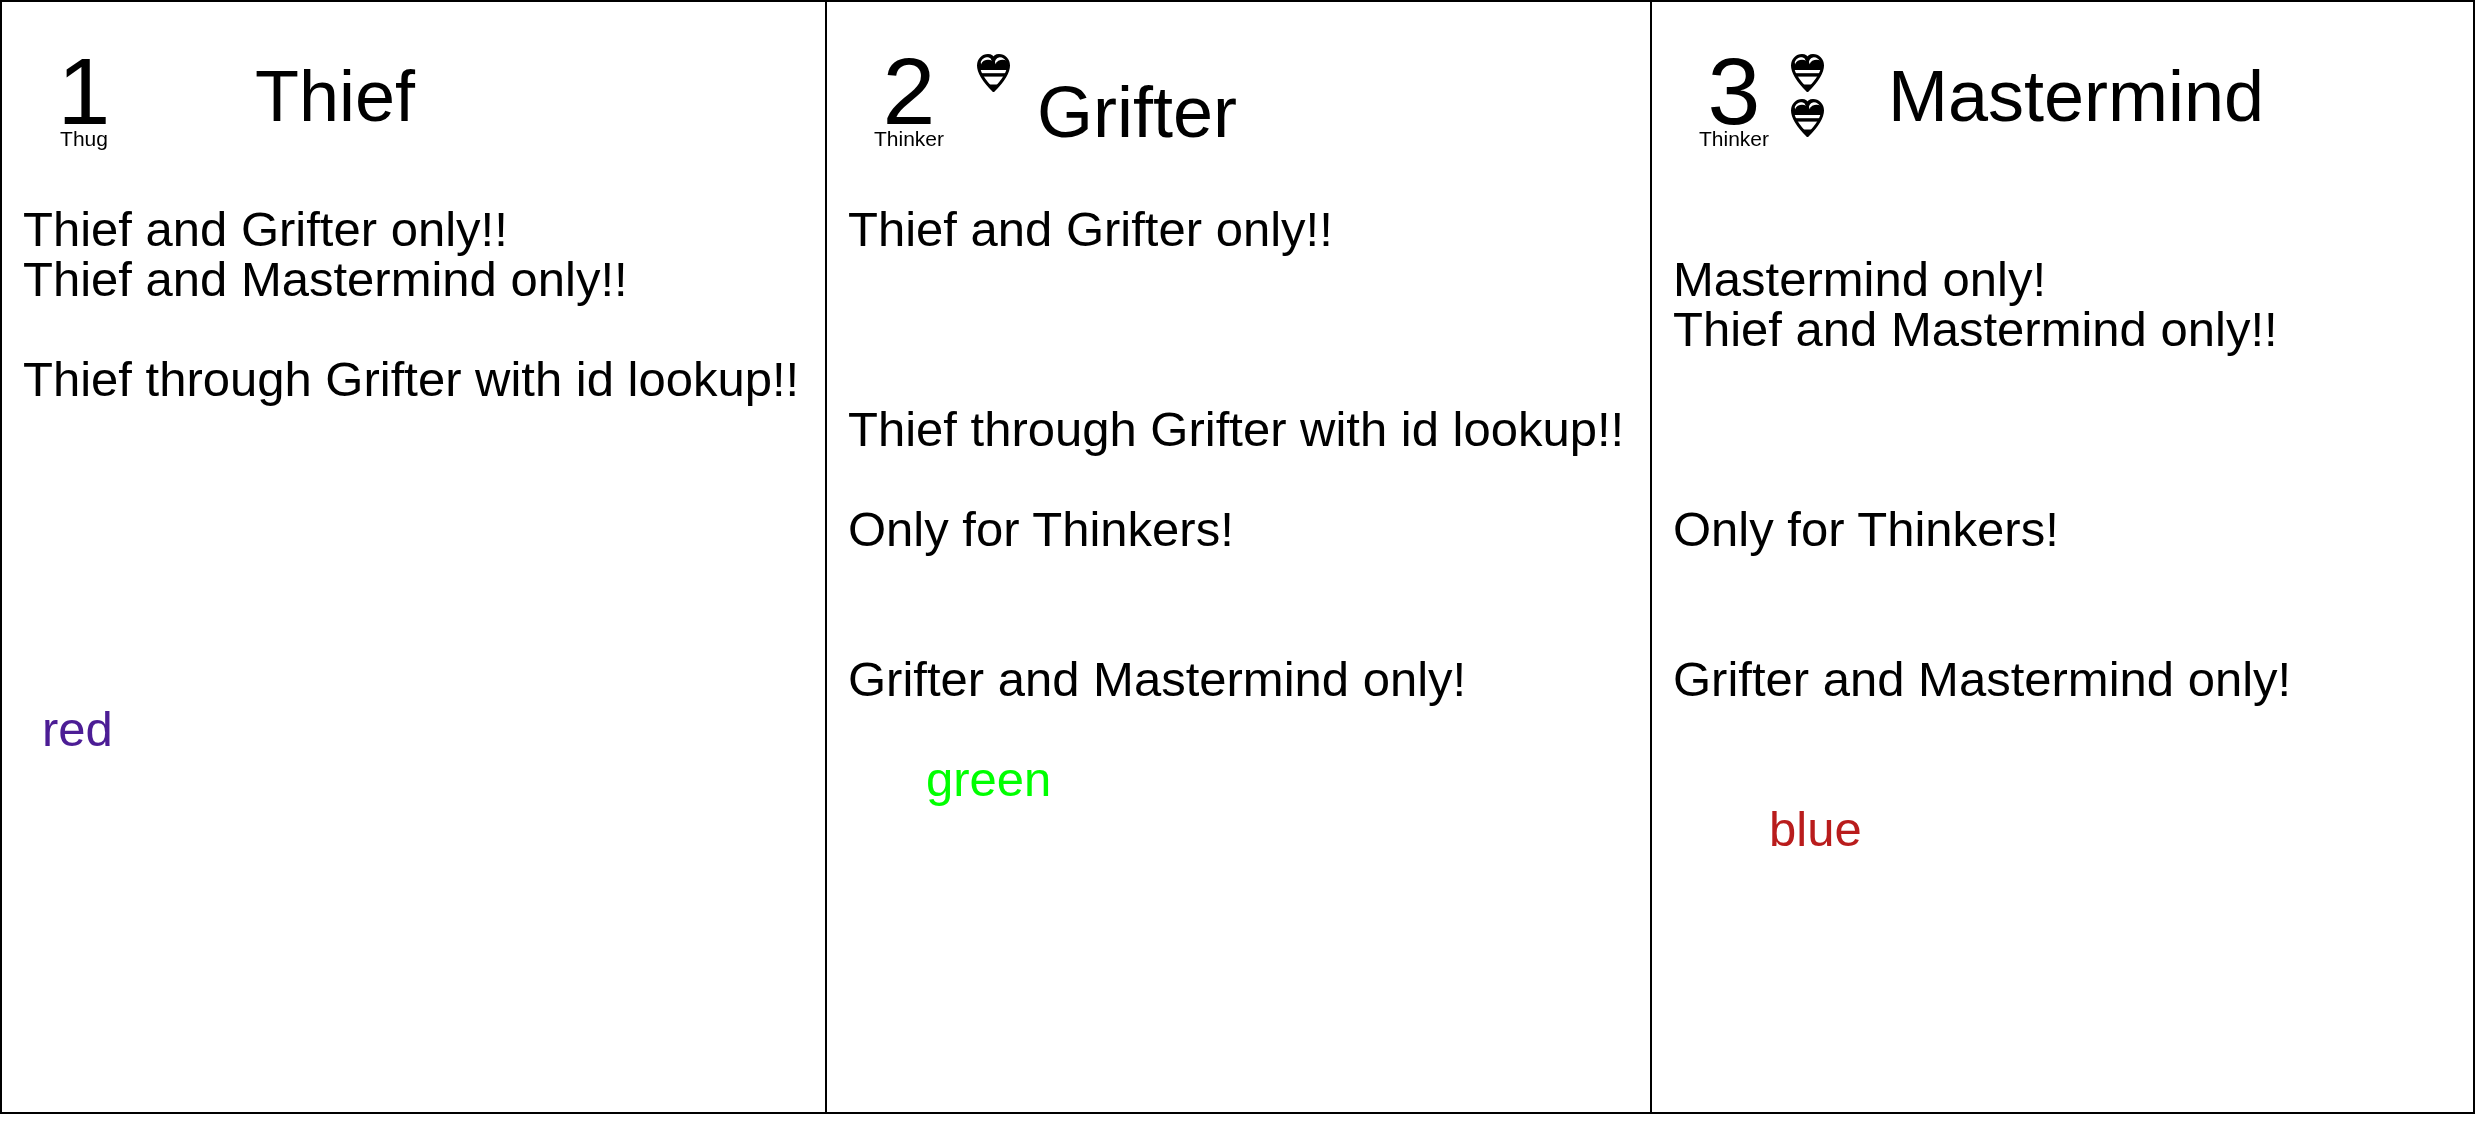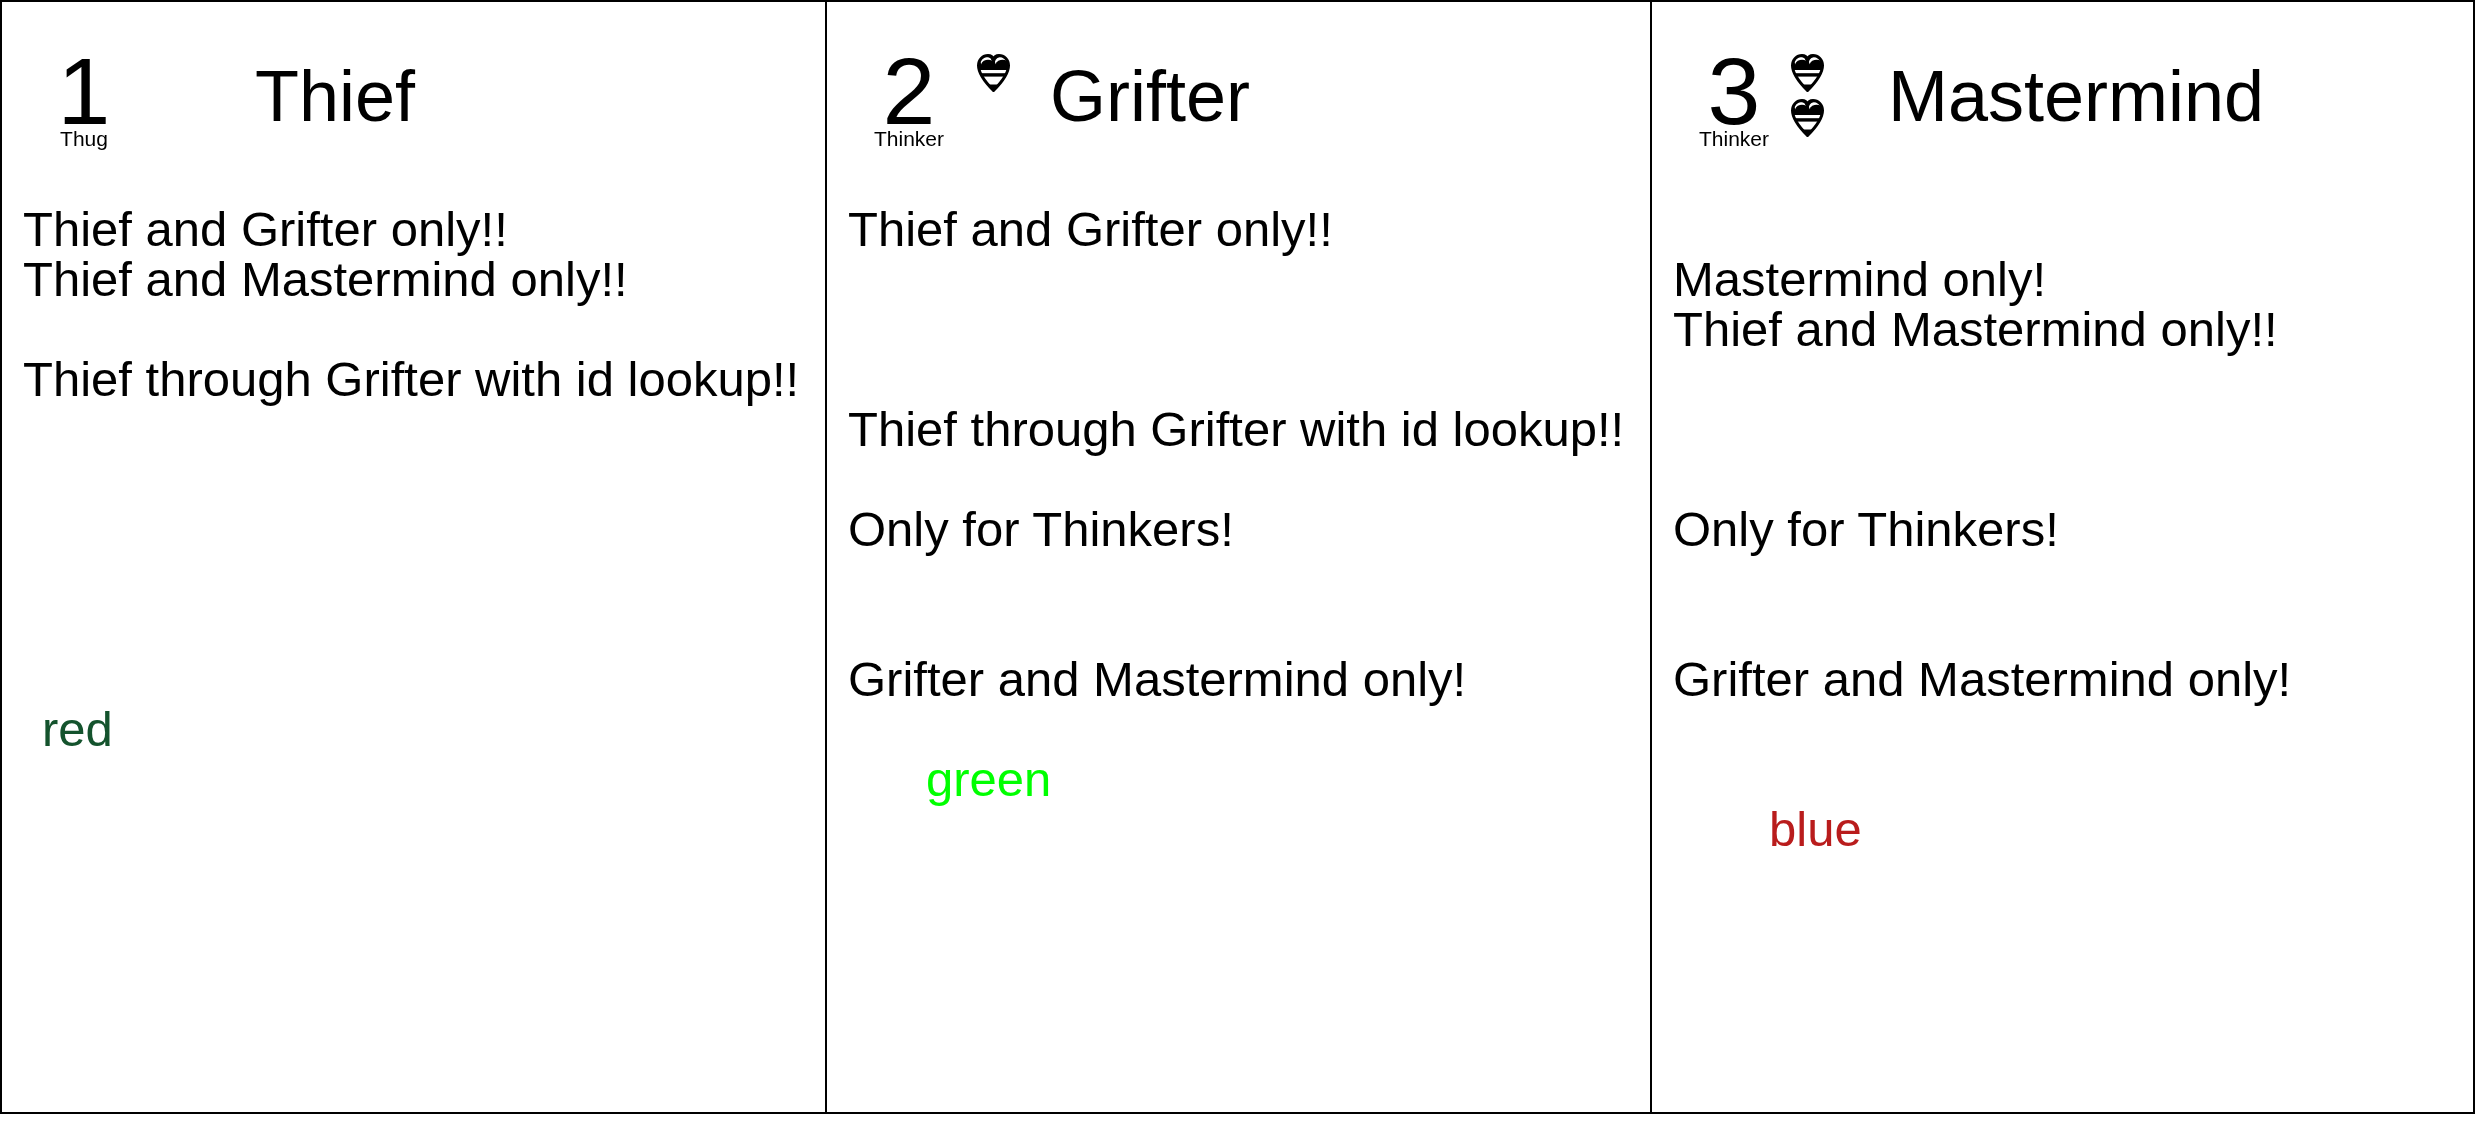--- a/index.html
+++ b/index.html
@@ -35,21 +35,21 @@
   }
   .card:nth-child(2) .hearts{ left:150px; }
   .card:nth-child(3) .hearts{ left:139px; }
   .heart-icon{ width:33px; height:38px; display:block; }
 
   .card-title{
     position:absolute; top:58px;
     font-size:72px; line-height:72px; white-space:nowrap;
   }
   .card:nth-child(1) .card-title{ left:253px; }
-  .card:nth-child(2) .card-title{ left:223px; }
+  .card:nth-child(2) .card-title{ left:210px;margin-top:16px; }
   .card:nth-child(3) .card-title{ left:236px; }
 
   .body-lines{
     position:absolute; top:202px; left:21px; right:4px;
   }
   .rule-line{
     height:50px; line-height:50px;
     font-size:49px; white-space:nowrap;
   }
 
@@ -89,21 +89,21 @@
   <div class="card">
     <div class="rank-number">1</div>
     <div class="role-label">Thug</div>
     <div class="card-title">Thief</div>
     <div class="body-lines">
       <div class="rule-line">Thief and Grifter only!!</div>
       <div class="rule-line">Thief and Mastermind only!!</div>
       <div class="rule-line"></div>
       <div class="rule-line">Thief through Grifter with id lookup!!</div>
     </div>
-    <div class="color-word" style="color: #14532d;">red</div>
+    <div class="color-word" style="color: #4c1d95;">red</div>
   </div>
 
   <div class="card">
     <div class="rank-number">2</div>
     <div class="role-label">Thinker</div>
     <div class="hearts">
       <svg class="heart-icon" viewBox="0 0 33 38">
           <use href="#striped-heart"></use>
         </svg>
     </div>

